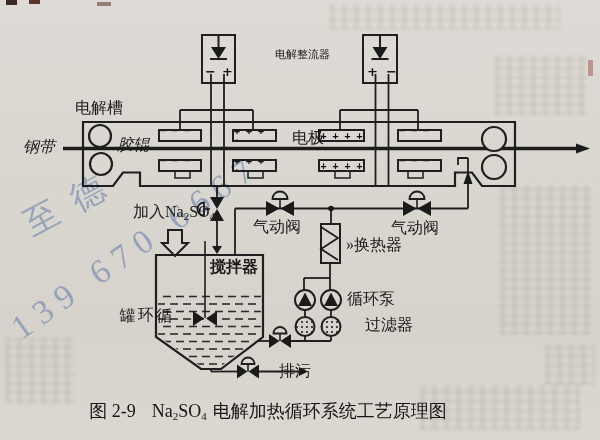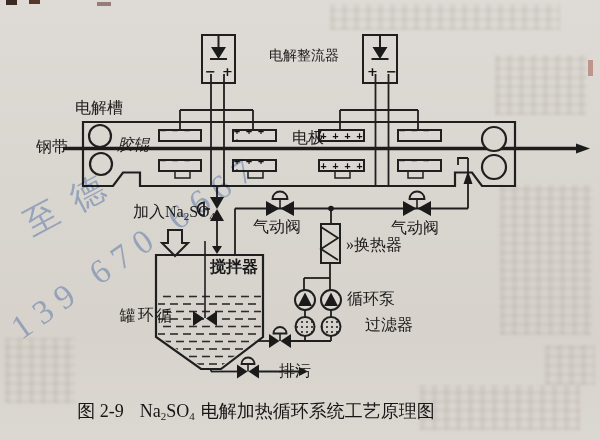--- a/index.html
+++ b/index.html
@@ -22,21 +22,21 @@
   .wm{position:absolute;color:rgba(112,146,208,.55);mix-blend-mode:multiply;transform-origin:0 0;pointer-events:none;}
   .wm-brand{left:16px;top:206px;font-size:34px;letter-spacing:18px;transform:rotate(-28deg);}
   .wm-phone{left:4px;top:316px;font-size:34px;letter-spacing:9px;transform:rotate(-35deg);}
   .smudge{
     position:absolute;filter:blur(1.6px);opacity:.33;pointer-events:none;
     background:
       repeating-linear-gradient(0deg, rgba(120,104,88,.28) 0 3px, rgba(120,104,88,0) 3px 9px),
       repeating-linear-gradient(90deg, rgba(120,104,88,.30) 0 5px, rgba(120,104,88,0) 5px 12px);
   }
   .mark{position:absolute;pointer-events:none;}
-  .caption{position:absolute;left:0;width:512px;top:399px;text-align:center;font-size:18px;color:#161616;}
+  .caption{position:absolute;left:0;width:512px;top:399px;text-align:center;font-size:18px;color:#161616;padding-left:12px;}
   .caption .fig{margin-right:16px;}
   .caption .gap{margin-right:6px;}
   svg{position:absolute;left:0;top:0;}
 </style>
 </head>
 <body>
 
 <div class="stage">
 
   <div class="mark" style="left:6px;top:0;width:11px;height:5px;background:#3b2a22;"></div>
@@ -207,23 +207,23 @@
   <div class="ebox" style="left:158px;top:159px;width:44px;">− − − −</div>
   <div class="ebox" style="left:232px;top:159px;width:45px;">+ + + +</div>
   <div class="ebox" style="left:318px;top:159px;width:47px;">+ + + +</div>
   <div class="ebox" style="left:397px;top:159px;width:45px;">− − − −</div>
 
   <span class="term" style="left:205px;top:64px;">−</span>
   <span class="term" style="left:222px;top:64px;">+</span>
   <span class="term" style="left:367px;top:64px;">+</span>
   <span class="term" style="left:386px;top:64px;">−</span>
 
-  <div class="lbl" style="left:269px;top:48px;font-size:14px;">电解整流器</div>
+  <div class="lbl" style="left:275px;top:48px;font-size:11px;">电解整流器</div>
   <div class="lbl" style="left:75px;top:99px;">电解槽</div>
-  <div class="lbl" style="left:36px;top:138px;">钢带</div>
+  <div class="lbl" style="left:23px;top:138px;font-style:italic;">钢带</div>
   <div class="lbl" style="left:117px;top:136px;font-style:italic;">胶辊</div>
   <div class="lbl" style="left:292px;top:129px;">电极</div>
   <div class="lbl" style="left:253px;top:218px;">气动阀</div>
   <div class="lbl" style="left:391px;top:219px;">气动阀</div>
   <div class="lbl" style="left:346px;top:236px;">»换热器</div>
   <div class="lbl" style="left:210px;top:258px;font-weight:bold;">搅拌器</div>
   <div class="lbl" style="left:347px;top:290px;text-align:center;">循环泵</div>
   <div class="lbl" style="left:365px;top:316px;">过滤器</div>
   <div class="lbl" style="left:279px;top:362px;">排污</div>
 

